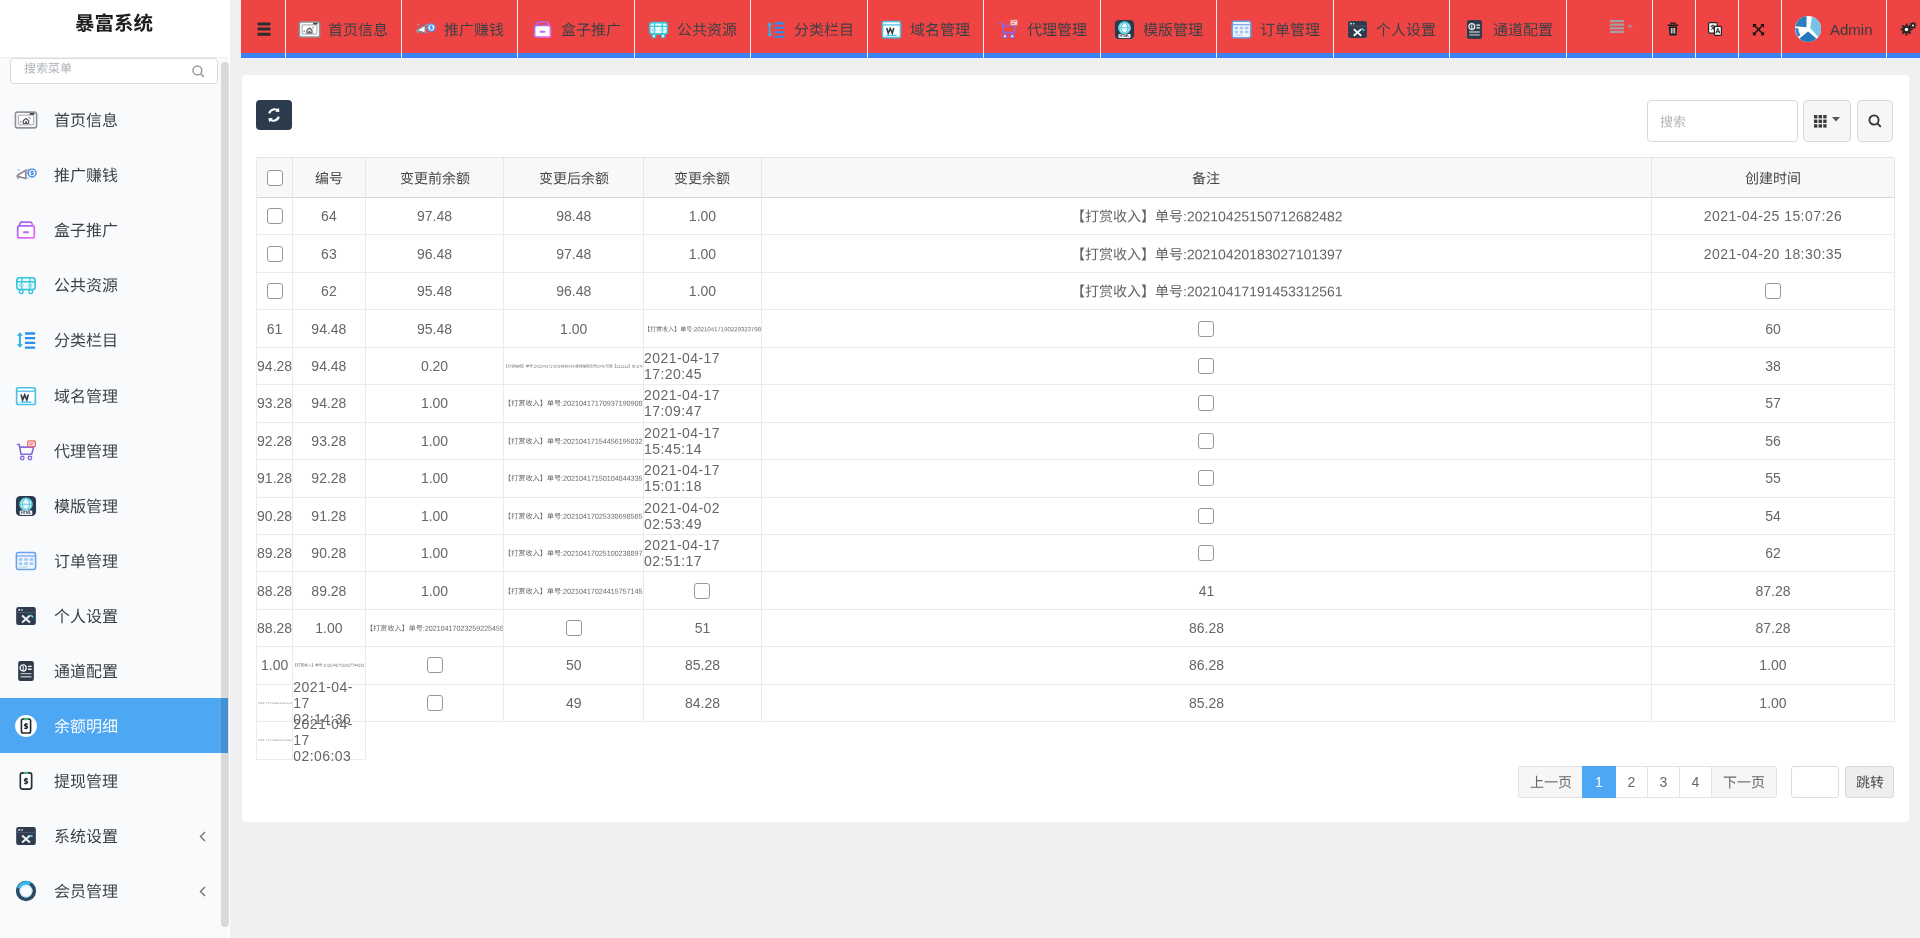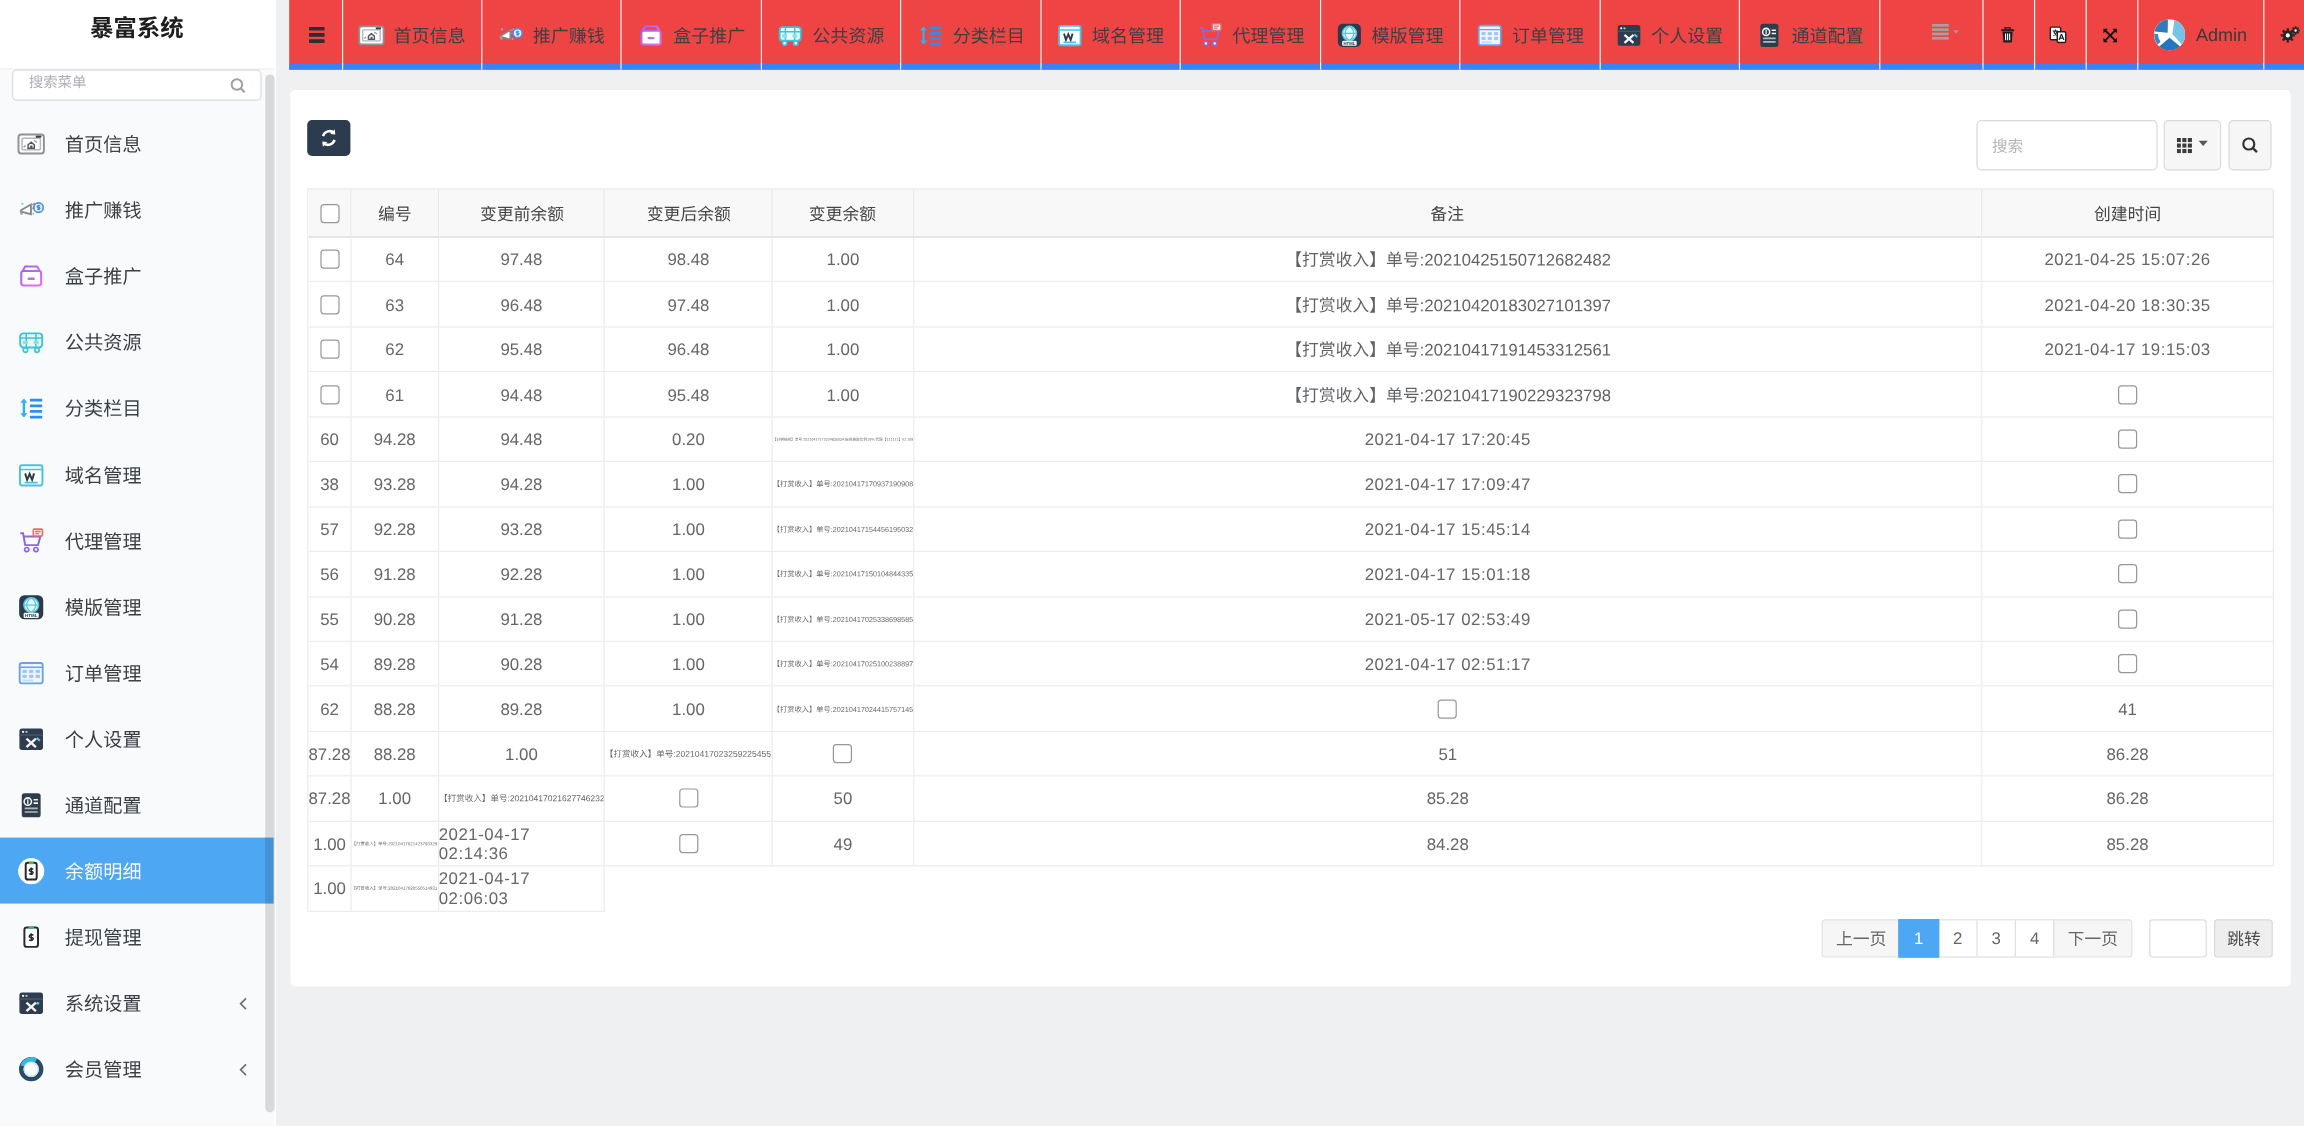--- a/index.html
+++ b/index.html
@@ -922,21 +922,20 @@
             <use href="#a33" x="15506"></use>
             <use href="#a33" x="16062"></use>
             <use href="#a31" x="16618"></use>
             <use href="#a32" x="17174"></use>
             <use href="#a35" x="17730"></use>
             <use href="#a36" x="18286"></use>
             <use href="#a31" x="18842"></use>
           </g>
         </svg>
       </div>
-      <div class="c" style="letter-spacing:.45px">2021-04-17 19:15:03</div>
       <div class="c">
         <span class="cb"></span>
       </div>
       <div class="c">61</div>
       <div class="c">94.48</div>
       <div class="c">95.48</div>
       <div class="c">1.00</div>
       <div class="c">
         <svg width="271.6" height="14" viewBox="0 0 19398 1000">
           <g transform="translate(0,880) scale(1,-1)" fill="#5f6266">
@@ -1206,21 +1205,21 @@
             <use href="#a38" x="15506"></use>
             <use href="#a36" x="16062"></use>
             <use href="#a39" x="16618"></use>
             <use href="#a38" x="17174"></use>
             <use href="#a35" x="17730"></use>
             <use href="#a38" x="18286"></use>
             <use href="#a35" x="18842"></use>
           </g>
         </svg>
       </div>
-      <div class="c" style="letter-spacing:.45px">2021-05-17 02:53:49</div>
+      <div class="c" style="letter-spacing:.45px">2021-04-02 02:53:49</div>
       <div class="c">
         <span class="cb"></span>
       </div>
       <div class="c">54</div>
       <div class="c">89.28</div>
       <div class="c">90.28</div>
       <div class="c">1.00</div>
       <div class="c">
         <svg width="271.6" height="14" viewBox="0 0 19398 1000">
           <g transform="translate(0,880) scale(1,-1)" fill="#5f6266">

